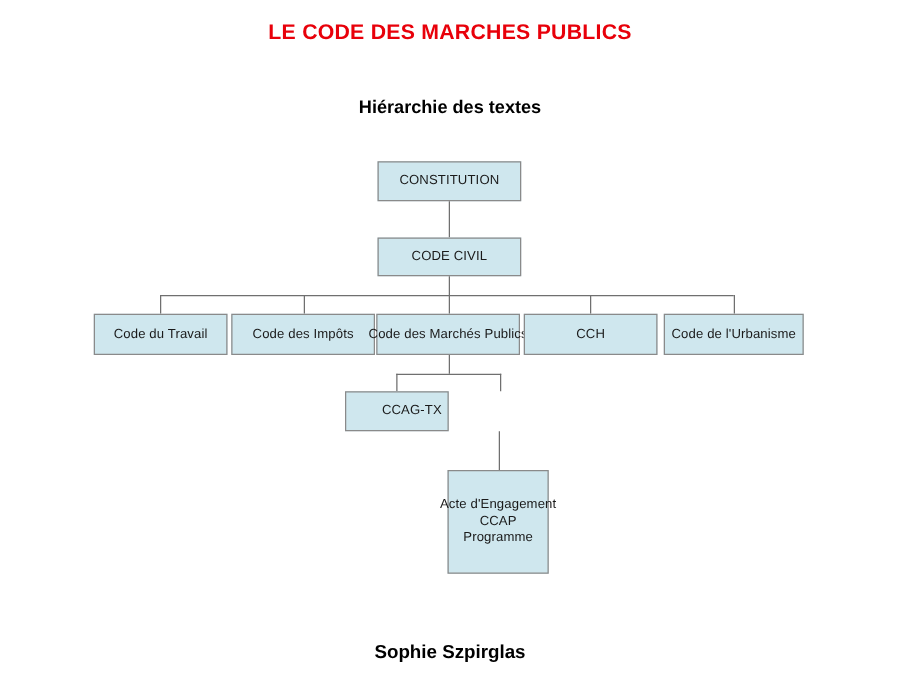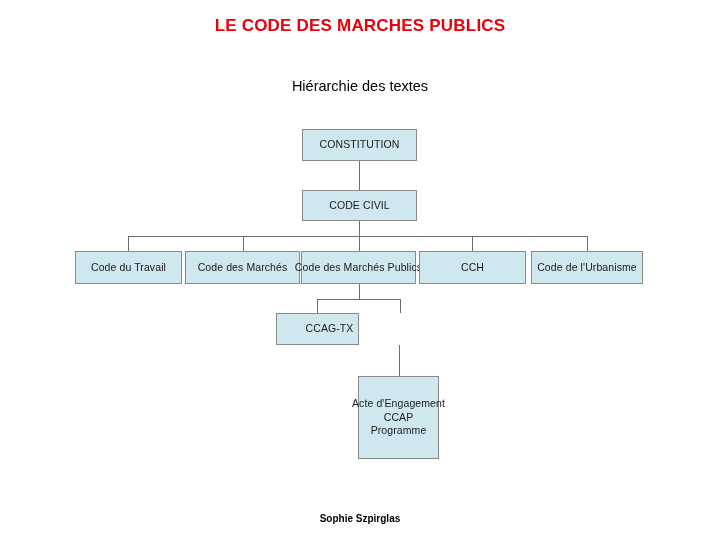--- a/index.html
+++ b/index.html
@@ -30,30 +30,30 @@
     letter-spacing: 0.2px;
   }
   .slide-subtitle {
     position: absolute;
     top: 78px;
     left: 0;
     width: 720px;
     text-align: center;
     color: #000000;
     font-size: 14.5px;
-    font-weight: normal;
+    font-weight: bold;
   }
   .footer {
     position: absolute;
     top: 513px;
     left: 0;
     width: 720px;
     text-align: center;
     color: #000000;
-    font-size: 10px;
+    font-size: 15px;
     font-weight: bold;
   }
   .diagram {
     position: absolute;
     top: 0;
     left: 0;
     width: 720px;
     height: 540px;
   }
   .node {
@@ -110,21 +110,21 @@
     <div class="connector v" style="left:128px; top:236px; height:15px;"></div>
     <div class="connector v" style="left:243px; top:236px; height:15px;"></div>
     <div class="connector v" style="left:359px; top:236px; height:15px;"></div>
     <div class="connector v" style="left:472px; top:236px; height:15px;"></div>
     <div class="connector v" style="left:587px; top:236px; height:15px;"></div>
 
     <div class="node" style="left:75px; top:251px; width:107px; height:33px;">
       <span>Code du Travail</span>
     </div>
     <div class="node" style="left:185px; top:251px; width:115px; height:33px;">
-      <span>Code des Marchés</span>
+      <span>Code des Impôts</span>
     </div>
     <div class="node" style="left:301px; top:251px; width:115px; height:33px;">
       <span>Code des Marchés Publics</span>
     </div>
     <div class="node" style="left:419px; top:251px; width:107px; height:33px;">
       <span>CCH</span>
     </div>
     <div class="node" style="left:531px; top:251px; width:112px; height:33px;">
       <span>Code de l'Urbanisme</span>
     </div>

